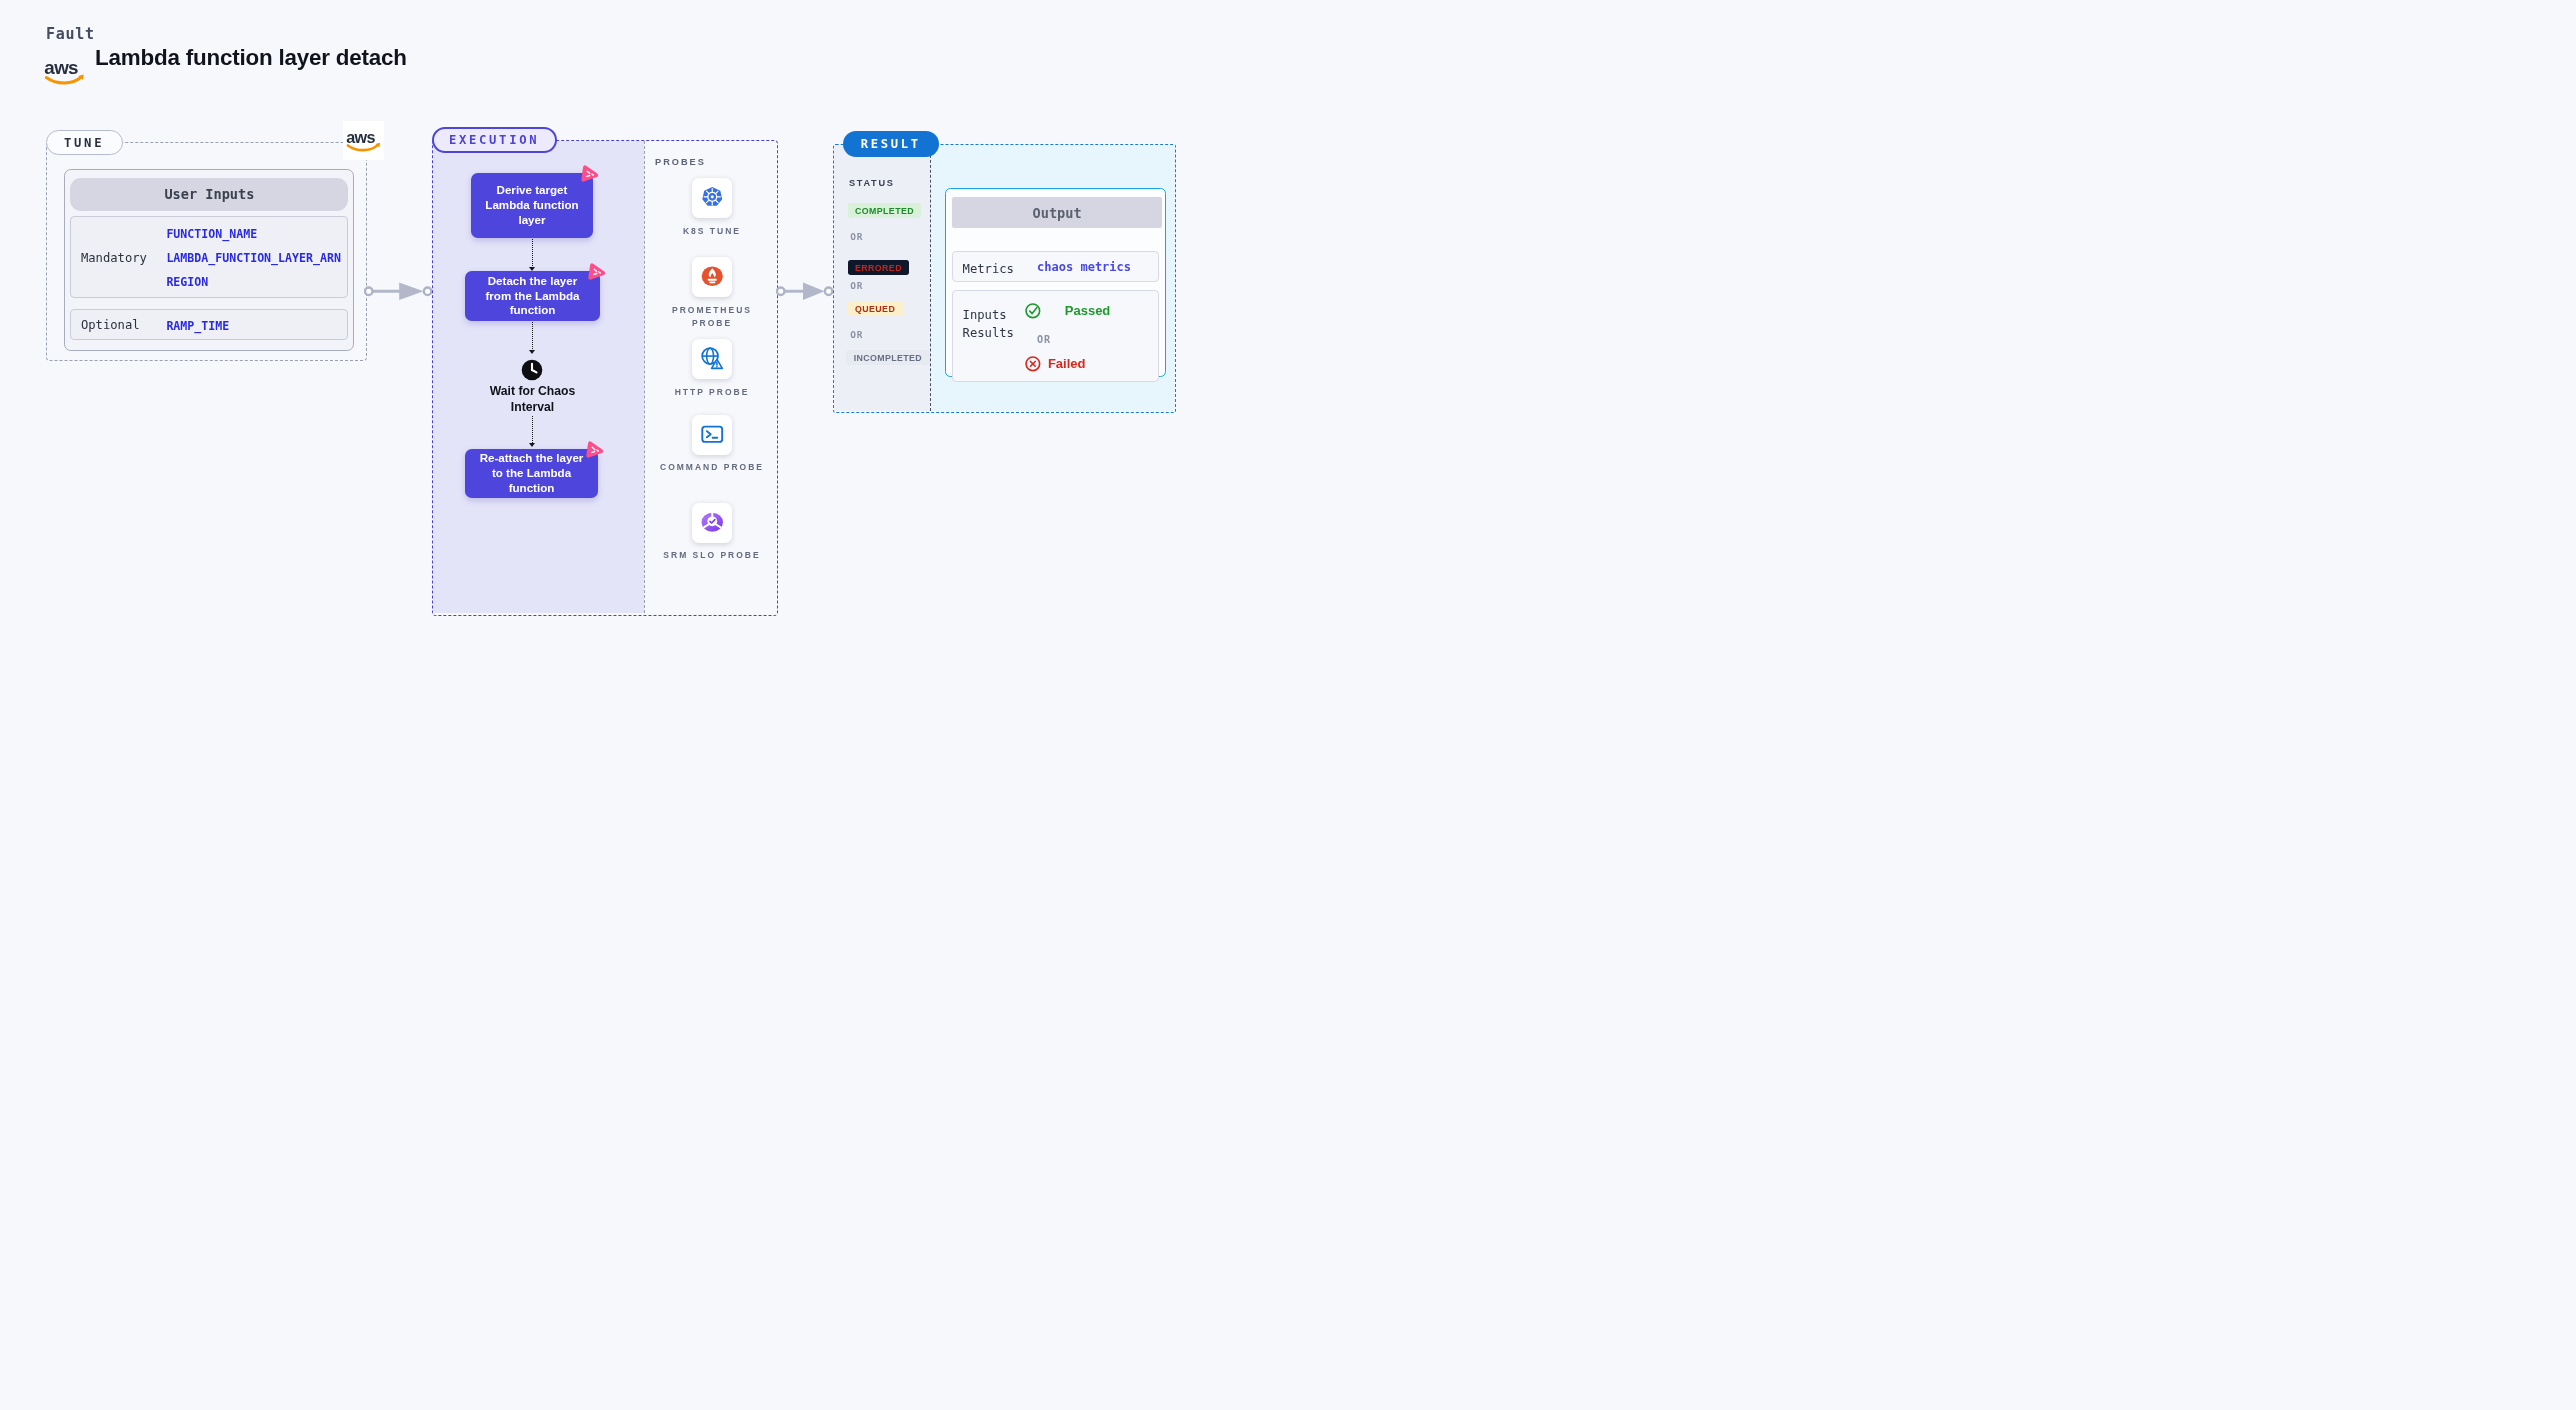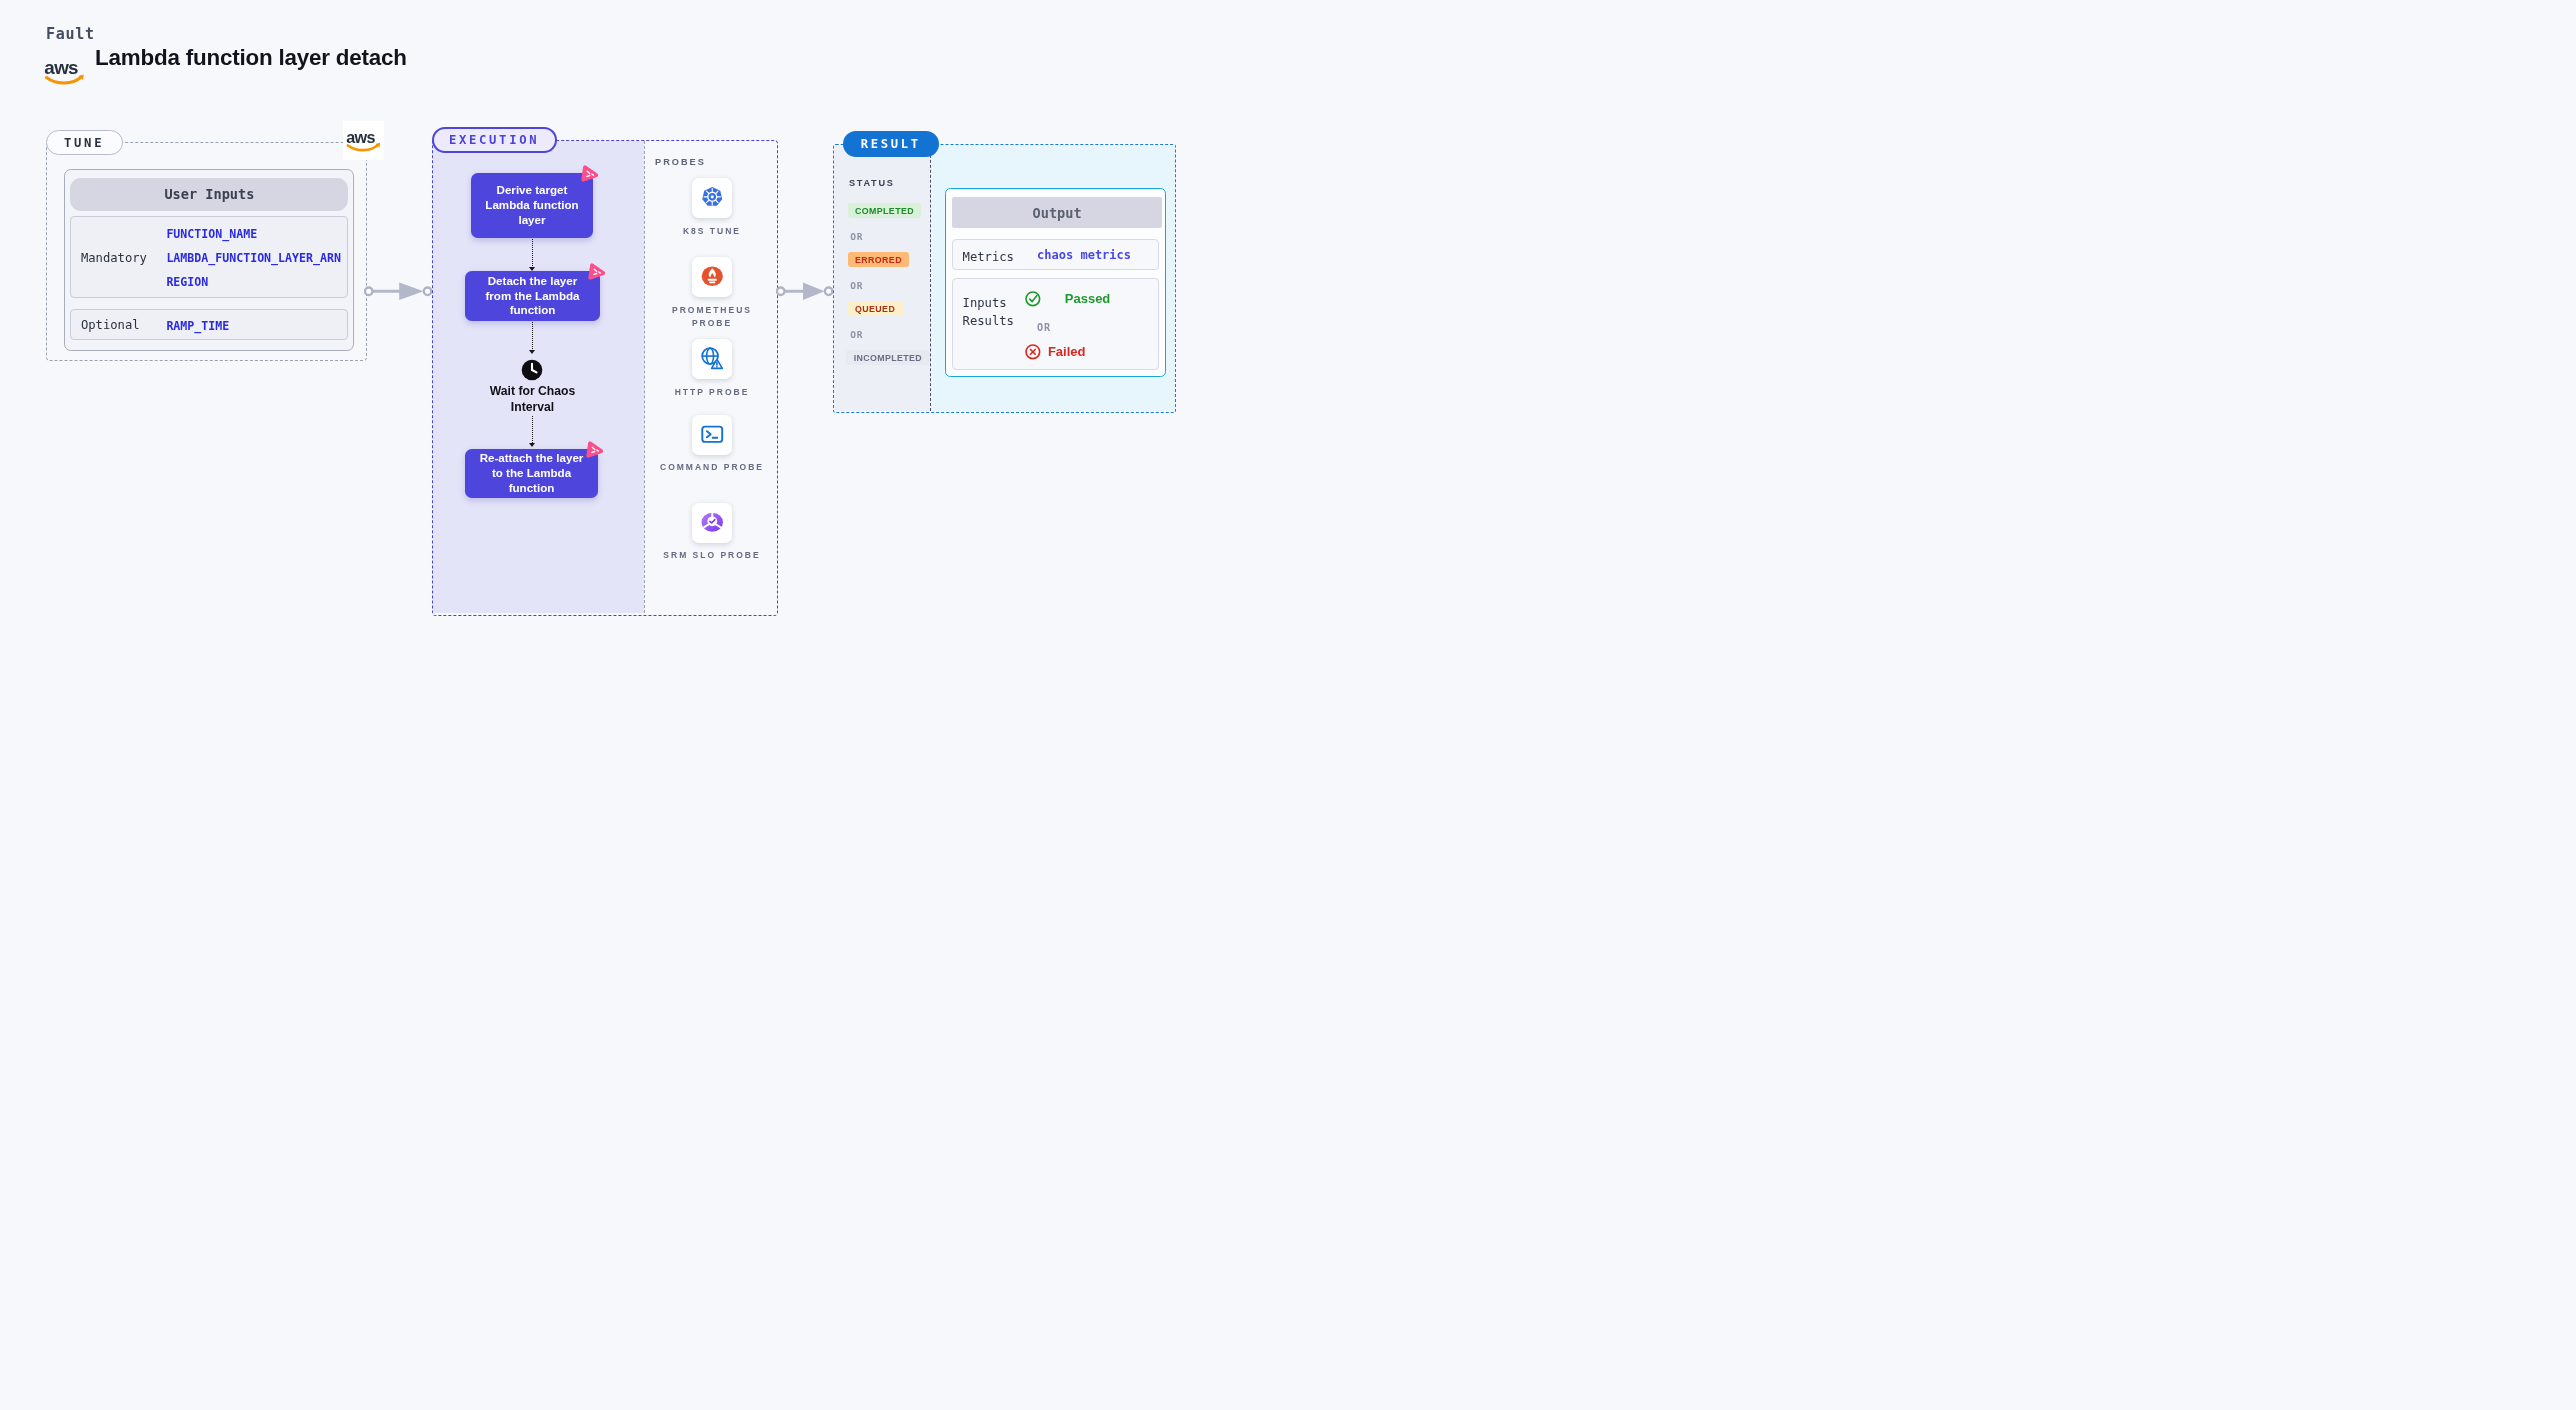--- a/index.html
+++ b/index.html
@@ -47,29 +47,29 @@
   .probe-card { background:#ffffff; border-radius:6.8px; box-shadow:0 1.4px 4.8px rgba(40,45,80,0.16);
                 display:flex; align-items:center; justify-content:center; }
   .probe-label { font-size:8.5px; font-weight:700; letter-spacing:2px; color:#646a80; text-align:center;
                  line-height:1.55; }
 
   
   .status-title { font-size:9.2px; font-weight:700; letter-spacing:1.7px; color:#3a4052; }
   .badge { display:inline-block; padding:2.7px 7.5px; border-radius:2.7px; font-size:8.8px; font-weight:700;
            letter-spacing:0.4px; }
   .badge-completed   { background:#d9f0d9; color:#1d8a2b; }
-  .badge-errored     { background:#fdba74; color:#c9241a; }
+  .badge-errored     { background:#0f172a; color:#c9241a;margin-top:8px; }
   .badge-queued      { background:#fcf0ca; color:#b02e12; }
   .badge-incompleted { background:#e8eaf2; color:#676d83; }
   .or-label { font-size:9.5px; font-weight:700; color:#8d93a6; letter-spacing:0.7px; }
 
   .output-box { background:#fcfdff; border:1.7px solid #15a6e0; border-radius:5.4px; }
   .output-header { background:#d5d6e1; border-radius:2px; display:flex; align-items:center; justify-content:center;
                    font-size:13.6px; font-weight:700; color:#5b6170; }
-  .output-row { background:#f7f8fc; border:0.7px solid #d7dae4; border-radius:4.1px; }
+  .output-row { background:#f7f8fc; border:0.7px solid #d7dae4; border-radius:4.1px;margin-top:12px; }
   .output-row-label { font-size:12.2px; color:#2f3547; line-height:1.5; }
   .metrics-link { font-size:12px; font-weight:700; color:#4849e5; }
   .passed-text { font-size:13px; font-weight:700; color:#1d9a2c; }
   .failed-text { font-size:13px; font-weight:700; color:#d7281d; }
 
   .aws-patch { background:#ffffff; display:flex; align-items:center; justify-content:center; }
 </style>
 </head>
 <body>
 

